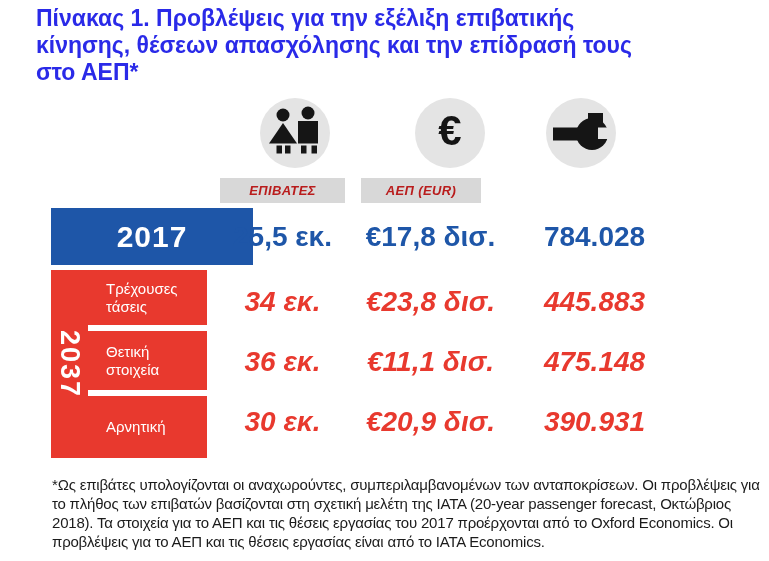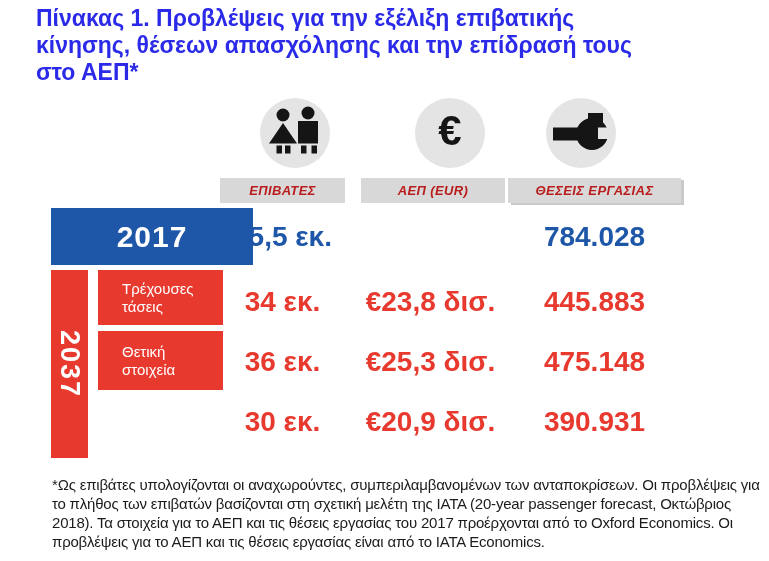--- a/index.html
+++ b/index.html
@@ -17,53 +17,53 @@
     display:flex;align-items:center;justify-content:center;
   }
   .ic1{left:260px;} .ic2{left:415px;} .ic3{left:546px;}
   .euro-glyph{font-size:42px;font-weight:600;color:#151515;line-height:1;transform:translateY(-2px);}
   .colhead{
     position:absolute;top:178px;height:25px;background:var(--header-gray,#D8D8D8);
     display:flex;align-items:center;justify-content:center;
     font-size:13px;font-weight:bold;color:#b91c1c;letter-spacing:.4px;white-space:nowrap;font-style:italic;
   }
   .ch1{left:220px;width:125px;}
-  .ch2{left:361px;width:144px;}
+  .ch2{left:361px;width:120px;}
   .ch3{left:508px;width:173px;box-shadow:3px 2px 0 #c9c9c9;}
   .yearbox{
     position:absolute;left:51px;top:208px;width:202px;height:57px;
     background:var(--table-blue,#1E56A8);color:#fff;font-weight:bold;font-size:30px;
     display:flex;align-items:center;justify-content:center;letter-spacing:1px;
   }
   .strip-2037{
     position:absolute;left:51px;top:270px;width:37px;height:188px;
     background:var(--table-red,#E8392E);color:#fff;
     display:flex;align-items:center;justify-content:center;
   }
   .strip-2037 .vtext{
     writing-mode:vertical-rl;font-weight:bold;font-size:27px;letter-spacing:2px;
   }
   .scenario{
-    position:absolute;left:98px;width:125px;background:var(--table-red,#E8392E);
+    position:absolute;left:82px;width:125px;background:var(--table-red,#E8392E);
     color:#fff;font-size:15px;line-height:18px;
     display:flex;align-items:center;box-sizing:border-box;padding-left:24px;padding-right:6px;
   }
   .sc1{top:270px;height:55px;}
   .sc2{top:331px;height:59px;}
   .sc3{top:396px;height:62px;}
   .cell{
     position:absolute;height:30px;display:flex;align-items:center;justify-content:center;
     font-size:28px;font-weight:bold;white-space:nowrap;
   }
   .colA{left:220px;width:125px;}
   .colB{left:361px;width:139px;}
   .colC{left:508px;width:173px;}
   .row0{top:222px;} .row1{top:287px;} .row2{top:347px;} .row3{top:407px;}
   .blue-val{color:var(--table-blue,#1E56A8);}
-  .red-val{color:var(--table-red,#E8392E);}
+  .red-val{color:var(--table-red,#E8392E);font-style:italic;}
   .footnote{
     position:absolute;left:36px;top:459px;width:712px;margin:16px;
     font-size:15px;line-height:19px;color:#1b1b1b;letter-spacing:-0.2px;
   }
 </style>
 </head>
 <body>
 
 <div class="page">
 
@@ -90,38 +90,39 @@
     <svg width="70" height="70" viewBox="0 0 70 70" aria-hidden="true">
       <circle cx="46" cy="36" r="16" fill="#151515"></circle>
       <rect x="42" y="15" width="15" height="14" fill="#151515"></rect>
       <rect x="52" y="29.5" width="16" height="11.5" fill="#E4E4E4"></rect>
       <rect x="7" y="29.5" width="28" height="13" fill="#151515"></rect>
     </svg>
   </div>
 
   <div class="colhead ch1">ΕΠΙΒΑΤΕΣ</div>
   <div class="colhead ch2">ΑΕΠ (EUR)</div>
-  <div class="colhead ch3">ΘΕΣΕΙΣ ΕΡΓΑΣΙΑΣ</div>
 
   <div class="yearbox">2017</div>
   <div class="strip-2037">
     <span class="vtext">2037</span>
   </div>
   <div class="scenario sc1">Τρέχουσες τάσεις</div>
   <div class="scenario sc2">Θετική στοιχεία</div>
+  <div class="scenario sc3">Αρνητική</div>
 
   <div class="cell colA row0 blue-val">25,5 εκ.</div>
+  <div class="cell colB row0 blue-val">€17,8 δισ.</div>
   <div class="cell colC row0 blue-val">784.028</div>
 
   <div class="cell colA row1 red-val">34 εκ.</div>
   <div class="cell colB row1 red-val">€23,8 δισ.</div>
   <div class="cell colC row1 red-val">445.883</div>
 
   <div class="cell colA row2 red-val">36 εκ.</div>
-  <div class="cell colB row2 red-val">€25,3 δισ.</div>
+  <div class="cell colB row2 red-val">€11,1 δισ.</div>
   <div class="cell colC row2 red-val">475.148</div>
 
   <div class="cell colA row3 red-val">30 εκ.</div>
   <div class="cell colB row3 red-val">€20,9 δισ.</div>
   <div class="cell colC row3 red-val">390.931</div>
 
   <p class="footnote">*Ως επιβάτες υπολογίζονται οι αναχωρούντες, συμπεριλαμβανομένων των ανταποκρίσεων. Οι προβλέψεις για το πλήθος των επιβατών βασίζονται στη σχετική μελέτη της ΙΑΤΑ (20-year passenger forecast, Οκτώβριος 2018). Τα στοιχεία για το ΑΕΠ και τις θέσεις εργασίας του 2017 προέρχονται από το Oxford Economics. Οι προβλέψεις για το ΑΕΠ και τις θέσεις εργασίας είναι από το IATA Economics.</p>
 
 </div>
 

